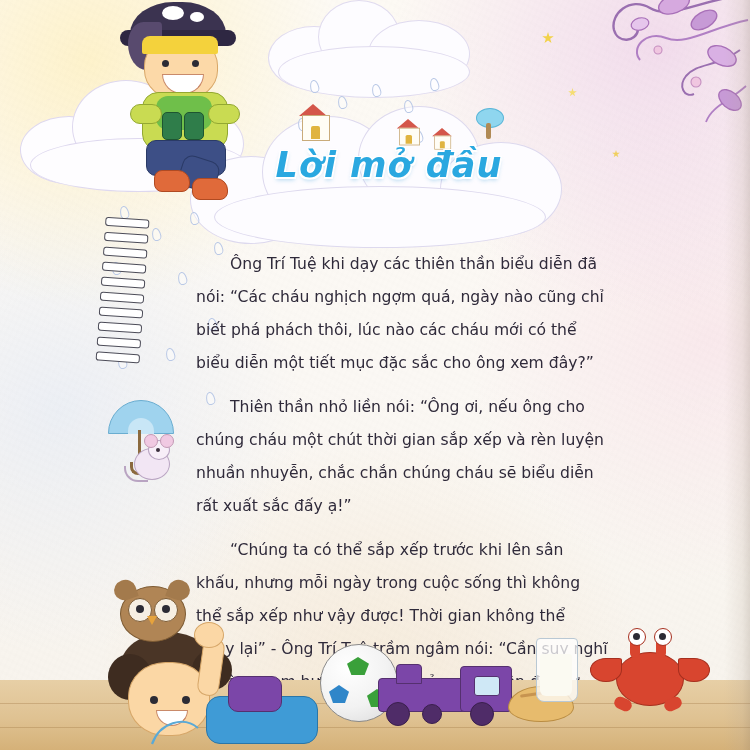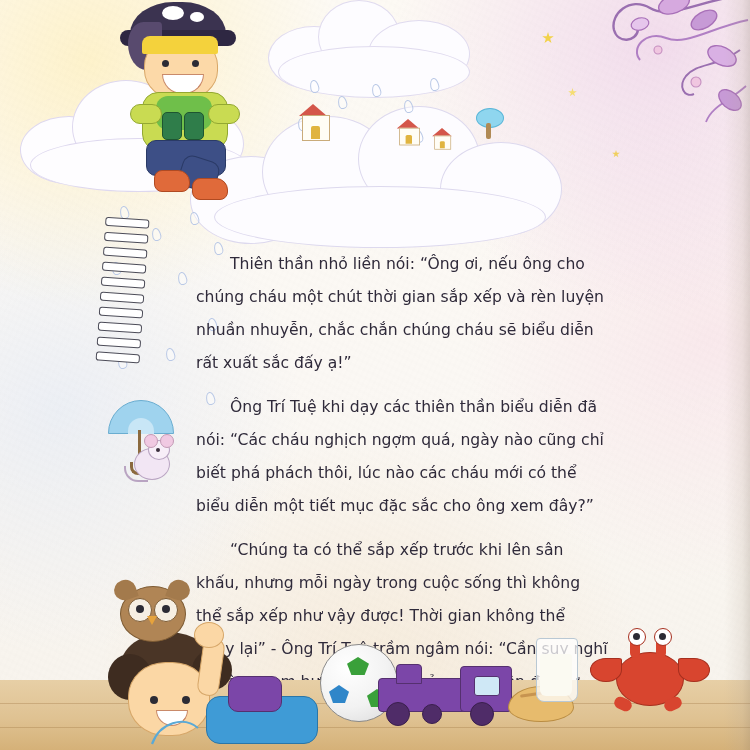--- a/index.html
+++ b/index.html
@@ -347,24 +347,25 @@
     <ellipse cx="240" cy="110" rx="13" ry="8" fill="#c79ad6" stroke="#a870b8" stroke-width="1.3" transform="rotate(40 240 110)"></ellipse>
     <ellipse cx="150" cy="34" rx="9" ry="6" fill="#e6c6ec" stroke="#a870b8" stroke-width="1.2" transform="rotate(-15 150 34)"></ellipse>
     <circle cx="206" cy="92" r="5" fill="#f0c6e0" stroke="#c58fc0" stroke-width="1.1"></circle>
     <circle cx="168" cy="60" r="4" fill="#f0c6e0" stroke="#c58fc0" stroke-width="1.1"></circle>
   </svg>
 
   <div style="position:absolute; left:542px; top:32px; width:12px; height:12px; background:#f2d24a; clip-path:polygon(50% 0%,61% 35%,98% 35%,68% 57%,79% 91%,50% 70%,21% 91%,32% 57%,2% 35%,39% 35%);"></div>
   <div style="position:absolute; left:568px; top:88px; width:9px; height:9px; background:#f5dd72; clip-path:polygon(50% 0%,61% 35%,98% 35%,68% 57%,79% 91%,50% 70%,21% 91%,32% 57%,2% 35%,39% 35%);"></div>
   <div style="position:absolute; left:612px; top:150px; width:8px; height:8px; background:#f0cf5e; clip-path:polygon(50% 0%,61% 35%,98% 35%,68% 57%,79% 91%,50% 70%,21% 91%,32% 57%,2% 35%,39% 35%);"></div>
 
+  <div class="title">Lời mở đầu</div>
 
   <div class="body-text">
+    <p>Ông Trí Tuệ khi dạy các thiên thần biểu diễn đã nói: “Các cháu nghịch ngợm quá, ngày nào cũng chỉ biết phá phách thôi, lúc nào các cháu mới có thể biểu diễn một tiết mục đặc sắc cho ông xem đây?”</p>
     <p>Thiên thần nhỏ liền nói: “Ông ơi, nếu ông cho chúng cháu một chút thời gian sắp xếp và rèn luyện nhuần nhuyễn, chắc chắn chúng cháu sẽ biểu diễn rất xuất sắc đấy ạ!”</p>
-    <p>Ông Trí Tuệ khi dạy các thiên thần biểu diễn đã nói: “Các cháu nghịch ngợm quá, ngày nào cũng chỉ biết phá phách thôi, lúc nào các cháu mới có thể biểu diễn một tiết mục đặc sắc cho ông xem đây?”</p>
     <p>“Chúng ta có thể sắp xếp trước khi lên sân khấu, nhưng mỗi ngày trong cuộc sống thì không thể sắp xếp như vậy được! Thời gian không thể quay lại” - Ông Trí Tuệ trầm ngâm nói: “Cần suy nghĩ kỹ càng xem bước tiếp theo của mình nên đi như thế nào, làm</p>
   </div>
 
   <div class="bottom-scene">
     <div class="floor"></div>
     <div class="floor-line" style="left:0; bottom:46px; width:750px;"></div>
     <div class="floor-line" style="left:0; bottom:22px; width:750px;"></div>
 
     <div class="boy" style="left:96px; top:20px; width:230px; height:140px;">
 

